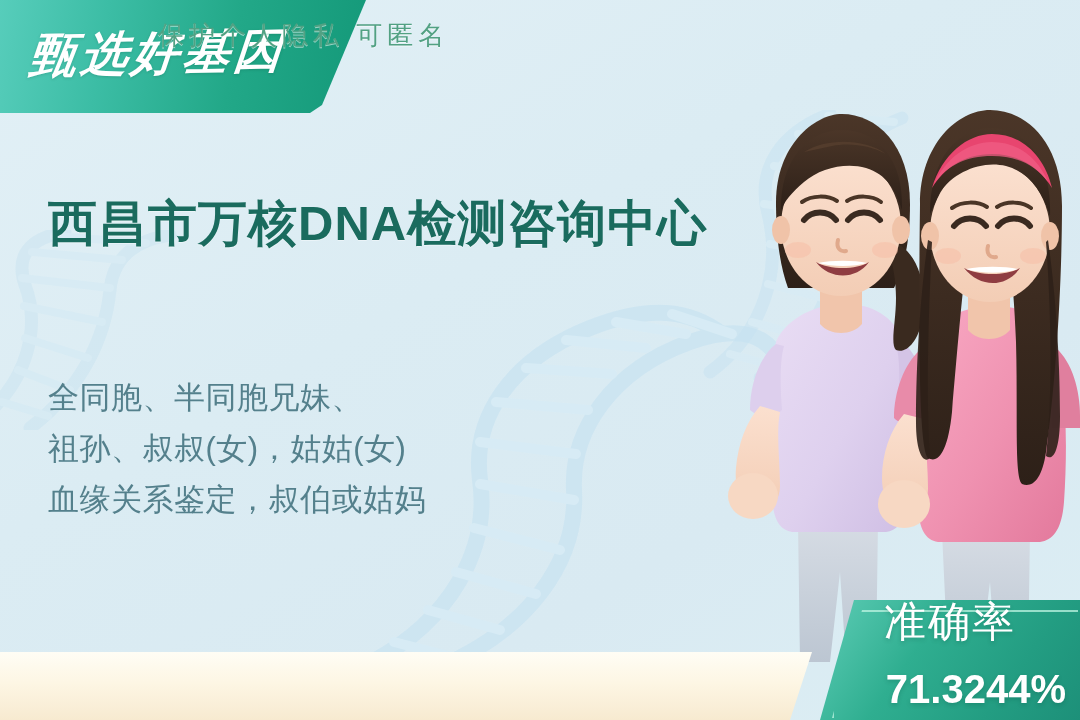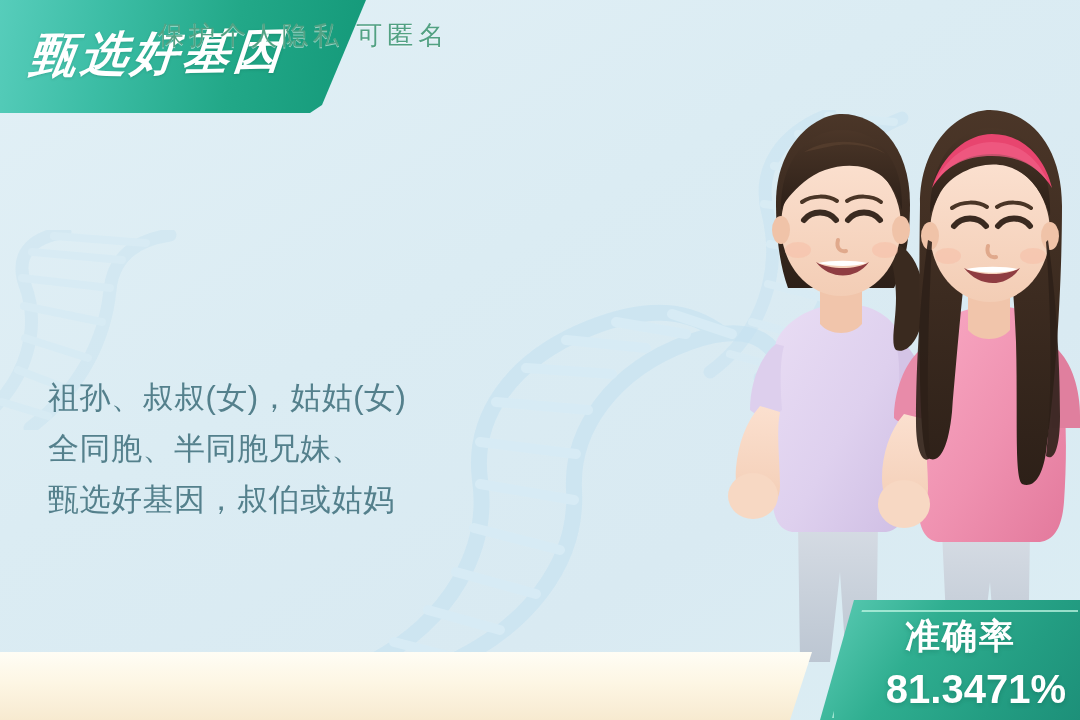--- a/index.html
+++ b/index.html
@@ -81,22 +81,22 @@
   #accuracy-badge-inner-line{
     position:absolute;right:0;bottom:0;width:246px;height:108px;
     border-top:2px solid rgba(190,244,226,.75);
     border-left:2px solid rgba(190,244,226,.75);
     border-top-left-radius:12px;
     -webkit-clip-path:polygon(30px 0, 246px 0, 246px 108px, 0 108px);
     clip-path:polygon(30px 0, 246px 0, 246px 108px, 0 108px);
     pointer-events:none;
   }
   #accuracy-label{
-    position:absolute;right:64px;bottom:60px;
-    font-size:35px;font-weight:700;color:#ffffff;letter-spacing:2px;
+    position:absolute;right:64px;bottom:70px;
+    font-size:42px;font-weight:400;color:#ffffff;letter-spacing:2px;
     white-space:nowrap;text-shadow:0 2px 4px rgba(0,70,55,.22);
   }
   #accuracy-value{
     position:absolute;right:14px;bottom:8px;
     font-size:40px;font-weight:700;color:#ffffff;letter-spacing:0px;
     white-space:nowrap;text-shadow:0 2px 4px rgba(0,70,55,.22);
   }
 </style>
 </head>
 <body>
@@ -293,28 +293,29 @@
         <path d="M252 150 C 248 230, 246 310, 250 366 C 244 372, 236 362, 236 330 C 236 260, 242 190, 248 148 Z" fill="#2d2018" opacity=".9"></path>
         <path d="M366 150 C 372 230, 372 310, 366 364 C 374 370, 380 356, 380 324 C 380 256, 374 190, 368 148 Z" fill="#2d2018" opacity=".9"></path>
       </g>
     </svg>
   </div>
 
   <div id="brand-ribbon">
     <div id="brand-ribbon-text">甄选好基因</div>
   </div>
 
+  <h1 id="main-title">西昌市万核DNA检测咨询中心</h1>
 
   <div id="description">
+    <div>全同胞、半同胞兄妹、</div>
     <div>祖孙、叔叔(女)，姑姑(女)</div>
-    <div>全同胞、半同胞兄妹、</div>
-    <div>甄选好基因，叔伯或姑妈</div>
+    <div>血缘关系鉴定，叔伯或姑妈</div>
   </div>
 
   <div id="bottom-bar"></div>
   <div id="bottom-bar-text">保护个人隐私 可匿名</div>
 
   <div id="accuracy-badge"></div>
   <div id="accuracy-badge-inner-line"></div>
   <div id="accuracy-label">准确率</div>
-  <div id="accuracy-value">81.3471%</div>
+  <div id="accuracy-value">71.3244%</div>
 
 </div>
 
 </body></html>

